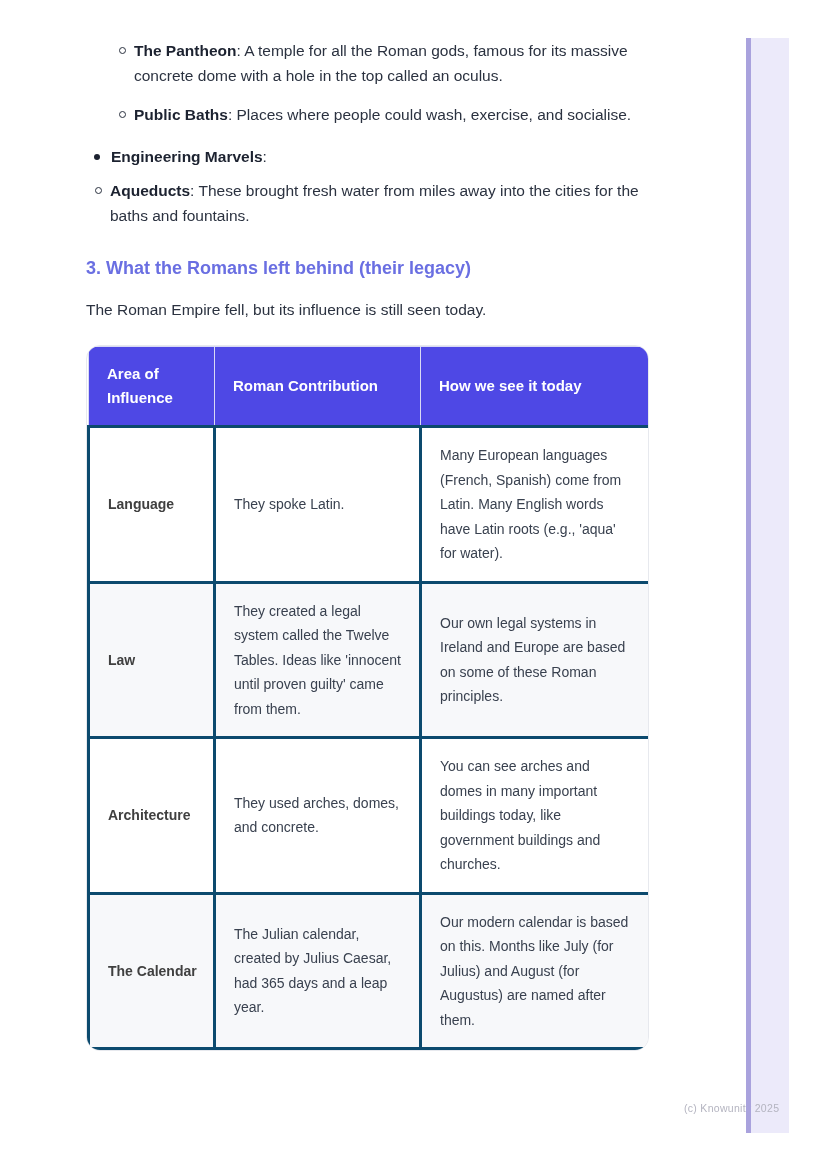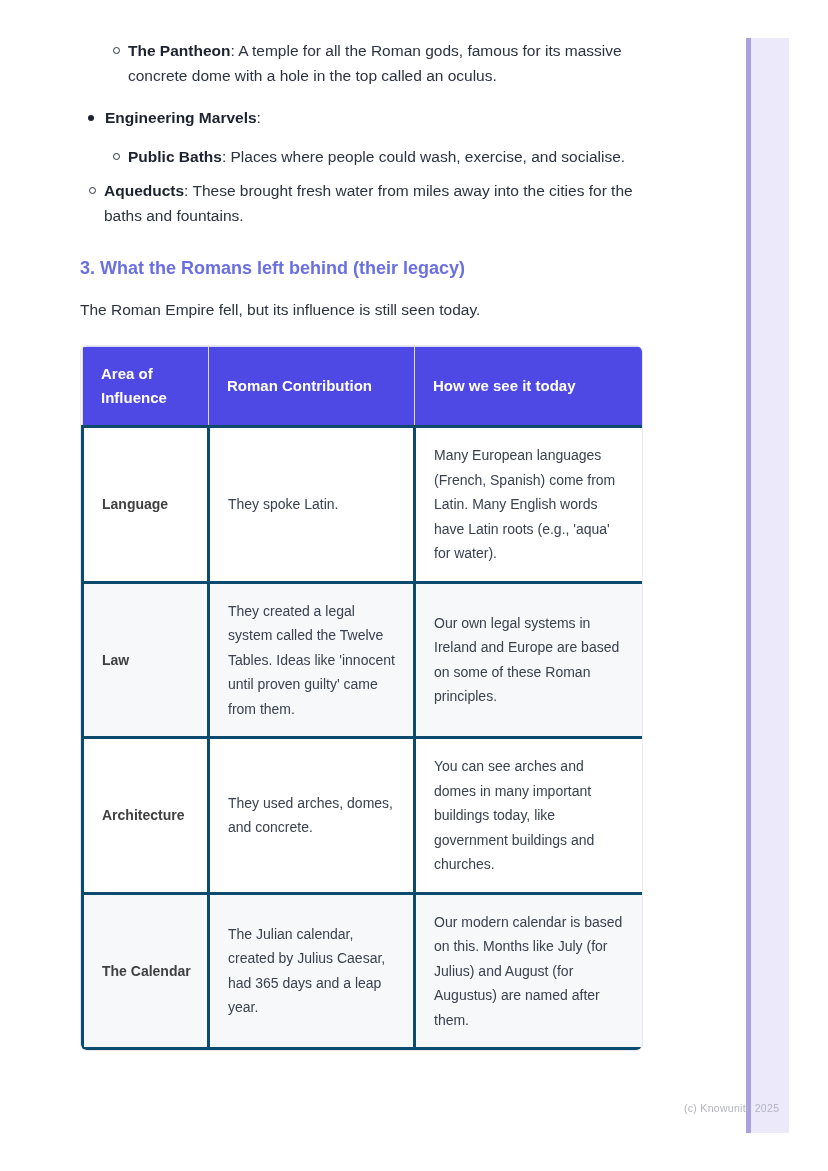--- a/index.html
+++ b/index.html
@@ -33,21 +33,21 @@
     left: 684px; top: 1102px;
     font-size: 10.5px;
     letter-spacing: 0.3px;
     color: #b4b4c0;
     z-index: 2;
     white-space: nowrap;
   }
 
   .content {
     position: absolute;
-    left: 80px; top: 0;
+    left: 86px; top: 0;
     width: 563px;
     z-index: 4;
   }
 
   
   .bullets { margin-top: 38px; }
   .li {
     position: relative;
     font-size: 15.5px;
     line-height: 25px;
@@ -89,21 +89,21 @@
     margin: 14px 0 0 0;
     font-size: 15.5px;
     line-height: 25px;
     color: #2b3240;
   }
 
   
   .table-wrap {
     margin-top: 23px;
     width: 563px;
-    border-radius: 7px;
+    border-radius: 14px;
     overflow: hidden;
     border: 1px solid #e7e9ee;
     box-sizing: border-box;
   }
   table.legacy {
     width: 100%;
     border-collapse: collapse;
     table-layout: fixed;
   }
   table.legacy th {
@@ -150,28 +150,28 @@
 
   <div class="content">
 
     <div class="bullets">
 
       <div class="li lvl2">
         <span class="marker ring"></span>
         <span><b class="b">The Pantheon</b><span>: A temple for all the Roman gods, famous for its massive concrete dome with a hole in the top called an oculus.</span></span>
       </div>
 
+      <div class="li lvl2 mt14">
+        <span class="marker ring"></span>
+        <span><b class="b">Public Baths</b><span>: Places where people could wash, exercise, and socialise.</span></span>
+      </div>
+
       <div class="li lvl1 mt17">
         <span class="marker disc"></span>
         <span><b class="b">Engineering Marvels</b><span>:</span></span>
-      </div>
-
-      <div class="li lvl2 mt14">
-        <span class="marker ring"></span>
-        <span><b class="b">Public Baths</b><span>: Places where people could wash, exercise, and socialise.</span></span>
       </div>
 
 
       <div class="li lvl2 mt9">
         <span class="marker ring"></span>
         <span><b class="b">Aqueducts</b><span>: These brought fresh water from miles away into the cities for the baths and fountains.</span></span>
       </div>
 
     </div>
 

